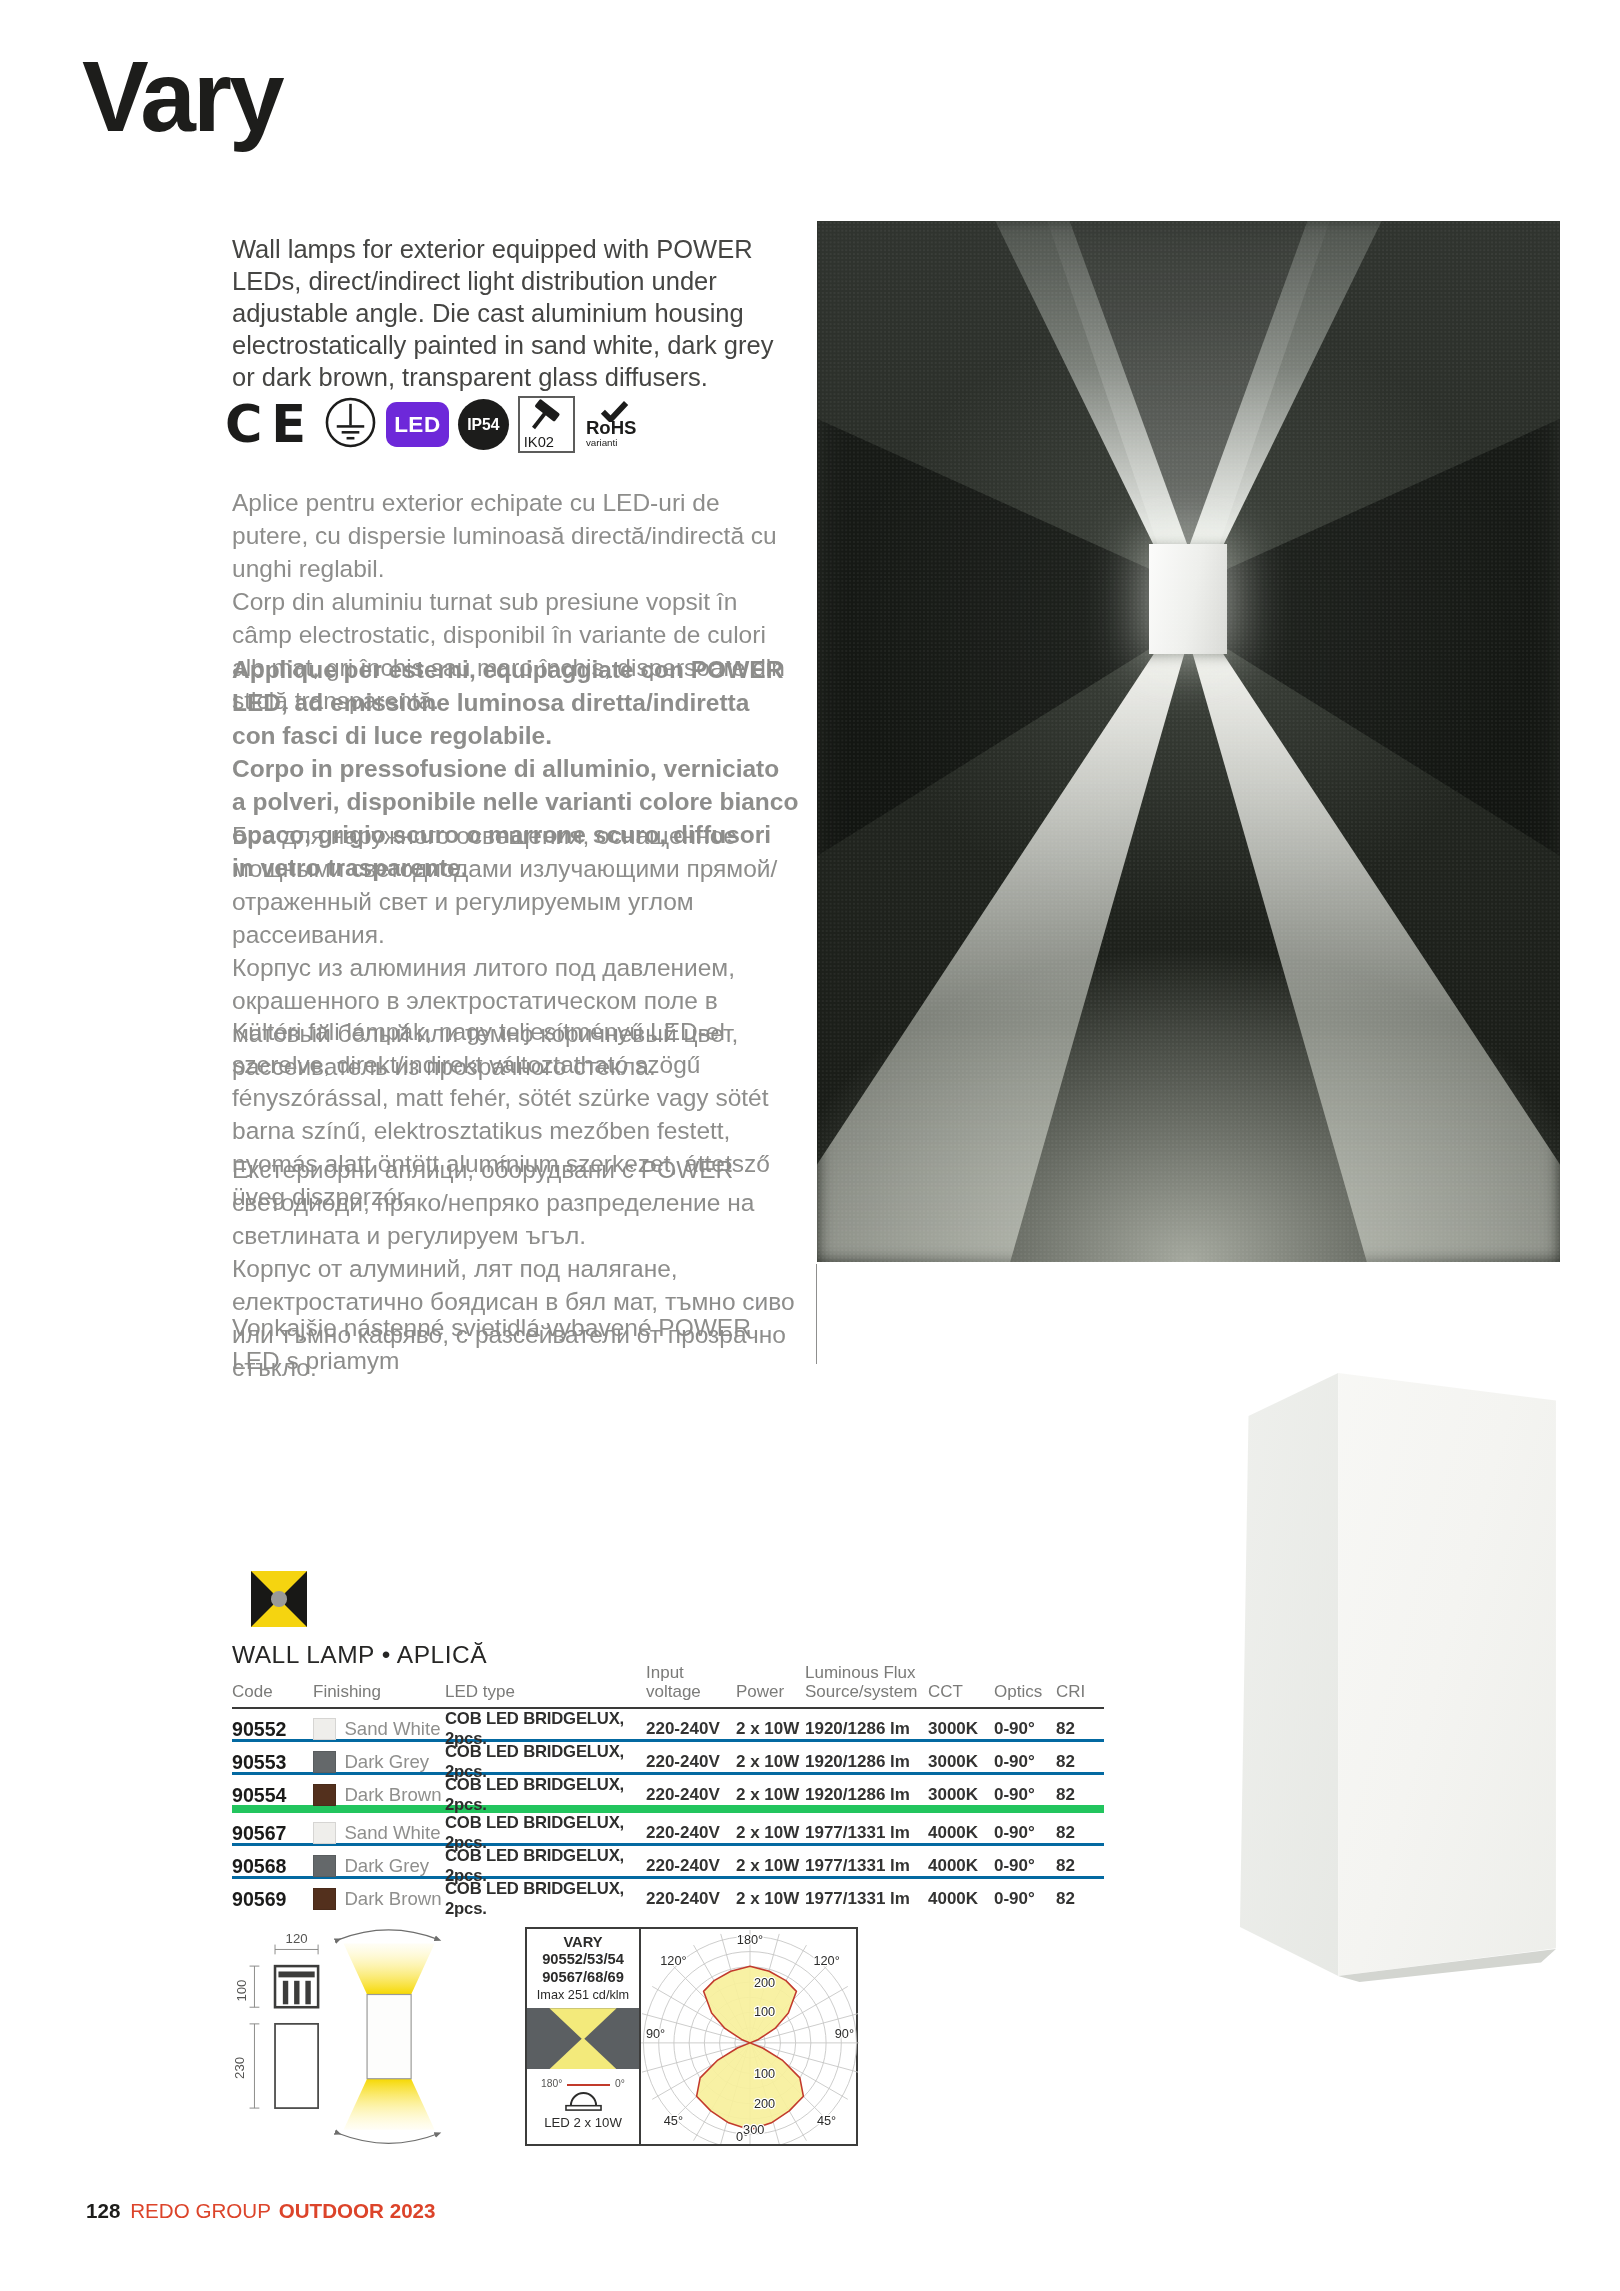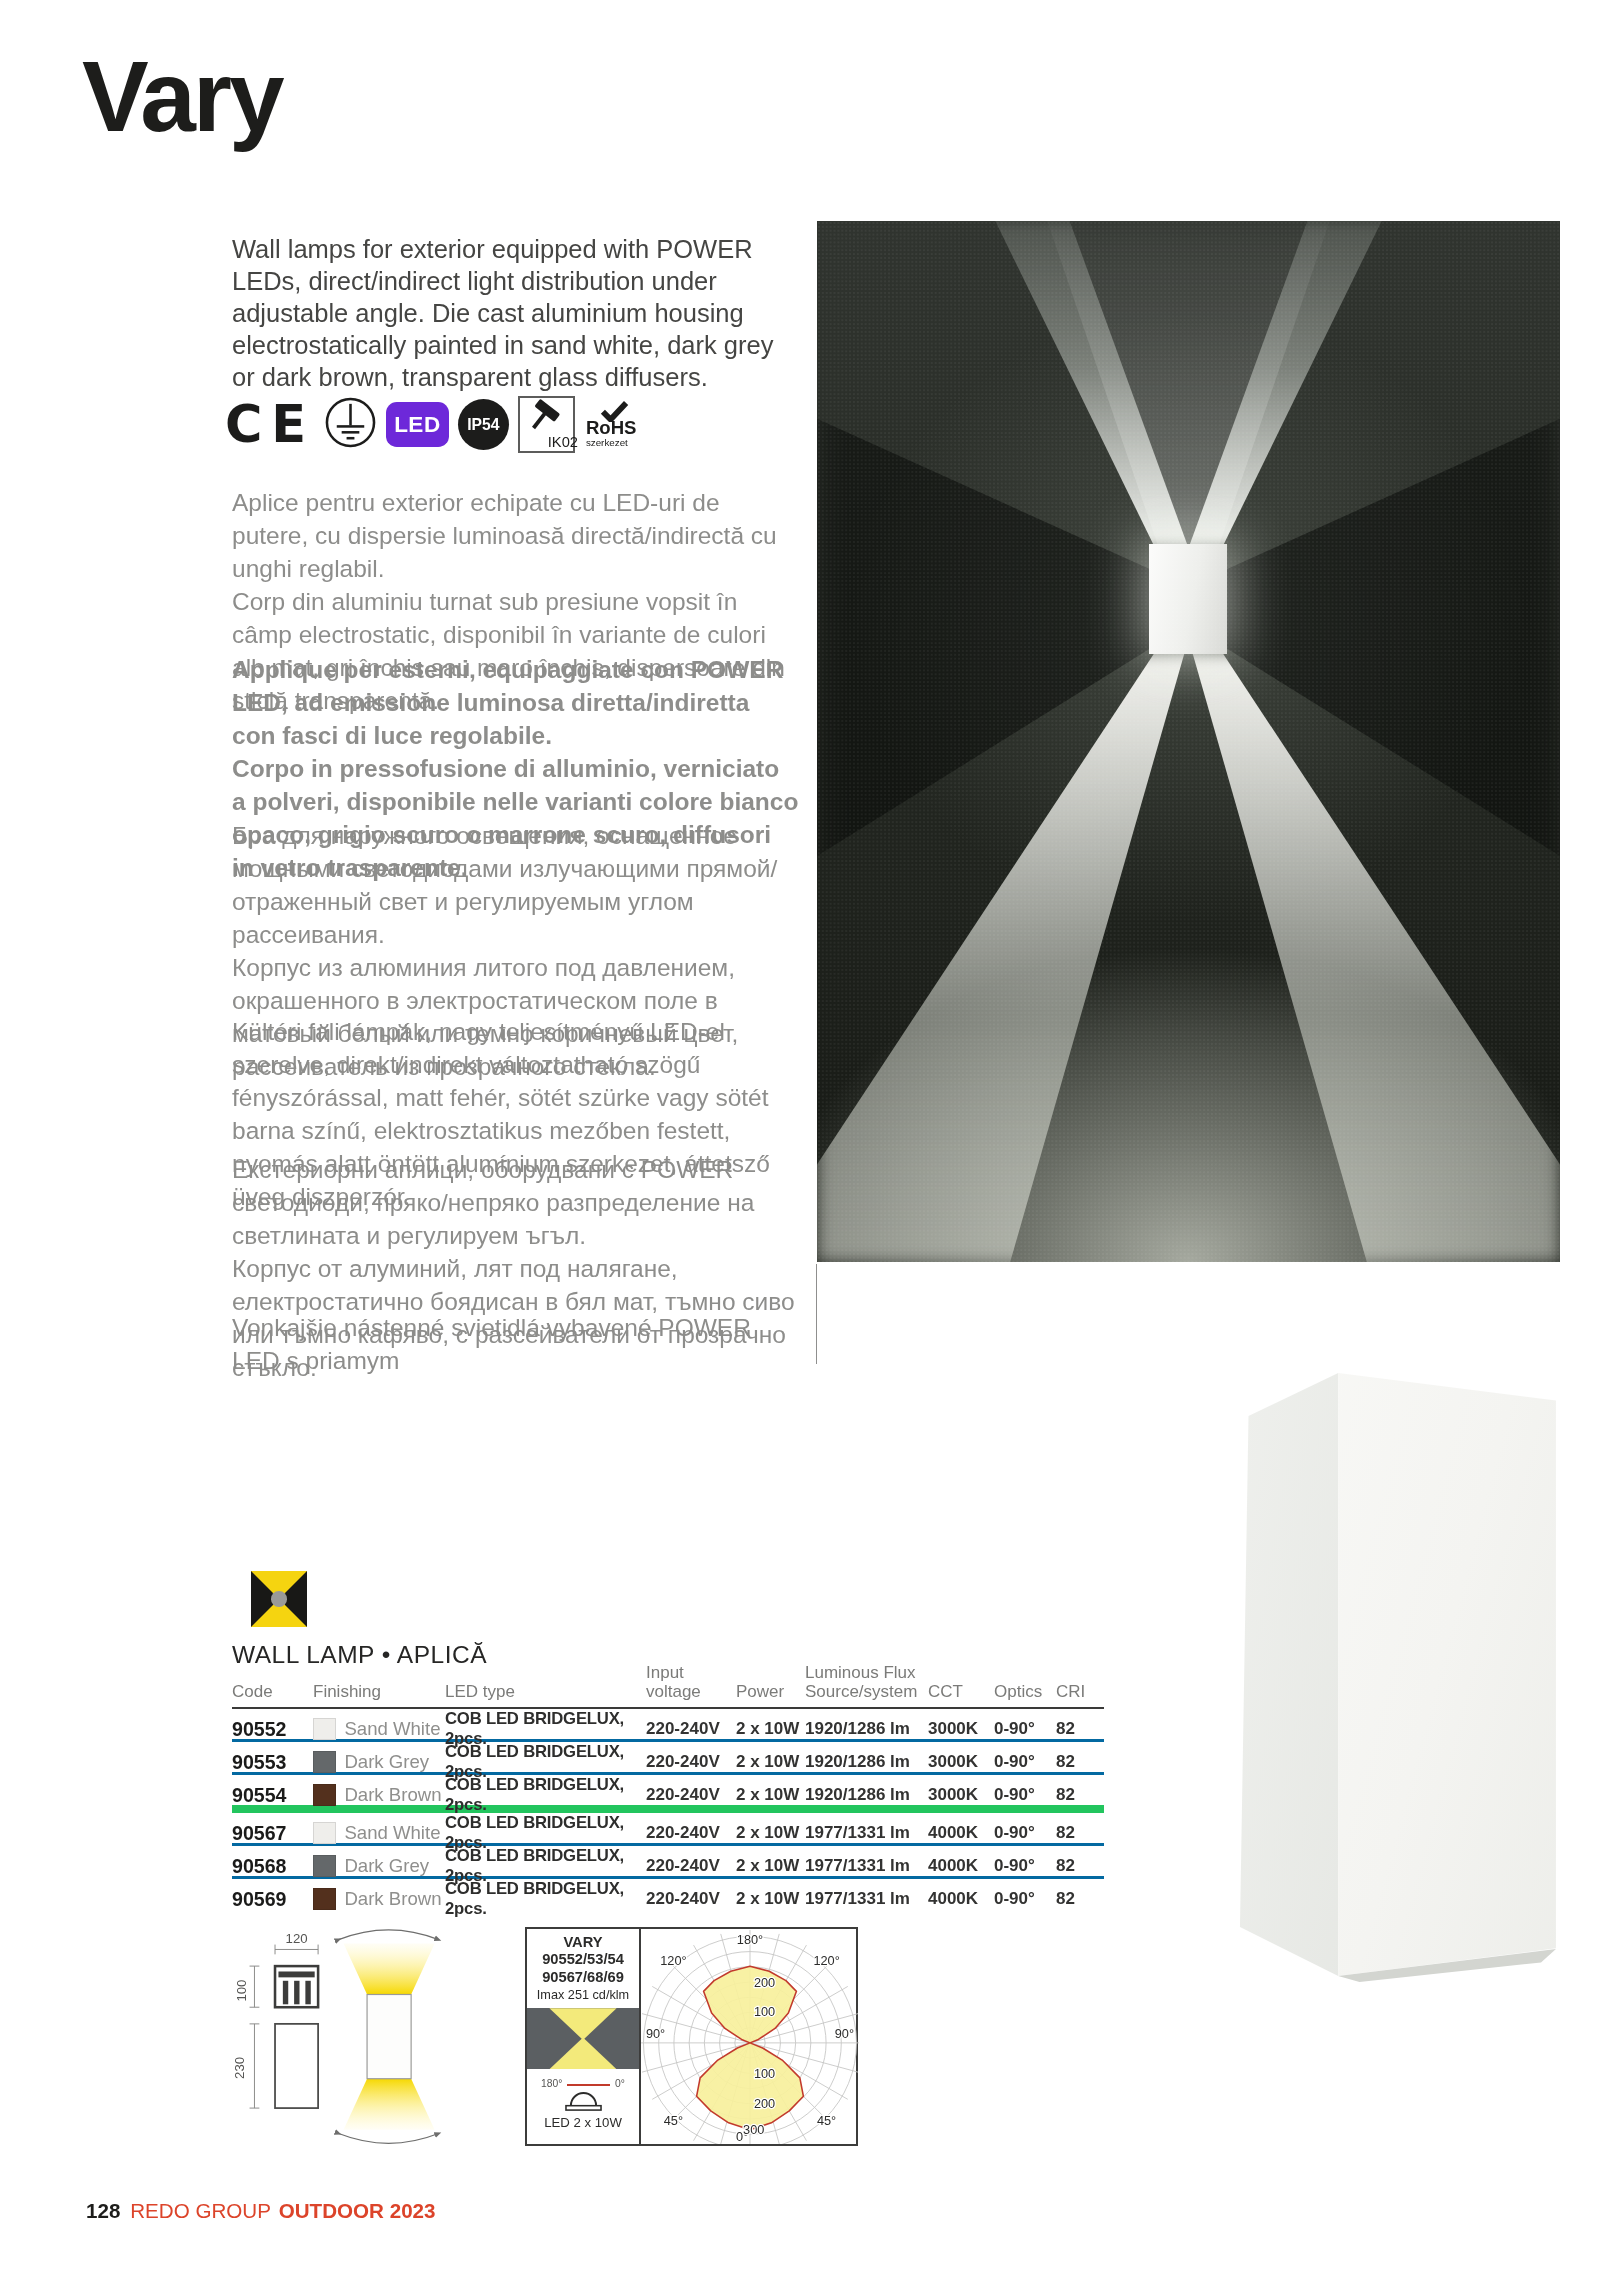--- a/index.html
+++ b/index.html
@@ -17,21 +17,21 @@
   .p-ro{top:486px;}.p-it{top:653px;font-weight:bold;}.p-ru{top:819px;}.p-hu{top:1015px;}.p-bg{top:1153px;}.p-sk{top:1311px;}
 
   
   .certs{left:225px;top:390px;display:flex;align-items:center;gap:9px;height:69px;}
   .ce{font-size:51px;font-weight:700;letter-spacing:8.8px;color:#1c1c1b;font-family:"DejaVu Sans",sans-serif;}
   .ledbox{width:63px;height:45px;background:#6d28d9;border-radius:10.8px;display:flex;align-items:center;justify-content:center;}
   .ledbox span{color:#fff;font-weight:700;font-size:22.5px;letter-spacing:0.5px;}
   .ipcirc{width:51px;height:51px;background:#1c1c1b;border-radius:50%;display:flex;align-items:center;justify-content:center;}
   .ipcirc span{color:#fff;font-weight:700;font-size:15.7px;}
   .ikbox{width:53px;height:53px;border:2px solid #5c5c5b;background:#fff;position:relative;}
-  .ikbox .iklabel{position:absolute;left:3.9px;bottom:1px;font-size:14.7px;color:#1c1c1b;margin-left:24px;}
+  .ikbox .iklabel{position:absolute;left:3.9px;bottom:1px;font-size:14.7px;color:#1c1c1b;}
   .rohs{display:flex;flex-direction:column;align-items:flex-start;line-height:1;margin-left:2px;}
   .rohs .r1{font-weight:700;font-size:18.6px;color:#1c1c1b;}
   .rohs .r2{font-size:9.8px;color:#1c1c1b;}
 
   
   .photo{left:817px;top:221px;width:743px;height:1041px;overflow:hidden;
      background:
        radial-gradient(ellipse 70% 45% at 50% 38%,rgba(170,180,168,0.20),rgba(0,0,0,0) 65%),
        linear-gradient(180deg,#30342f 0%,#262a24 40%,#1b1e19 78%,#151813 100%);}
   .photo>div{position:absolute;}
@@ -153,21 +153,21 @@
           <rect x="23" y="14" width="4" height="20" fill="#1c1c1b"></rect>
         </g>
       </svg>
       <span class="iklabel">IK02</span>
     </div>
     <div class="rohs">
       <svg width="29" height="20.6" viewBox="0 0 30 21" style="margin-left:13.7px;margin-bottom:-2.9px;">
         <path d="M3 11 L11 19 L27 2" fill="none" stroke="#1c1c1b" stroke-width="6"></path>
       </svg>
       <span class="r1">RoHS</span>
-      <span class="r2">szerkezet</span>
+      <span class="r2">varianti</span>
     </div>
   </div>
 
   <div class="abs para para-grey p-ro">Aplice pentru exterior echipate cu LED-uri de putere, cu dispersie luminoasă directă/indirectă cu unghi reglabil.
 Corp din aluminiu turnat sub presiune vopsit în câmp electrostatic, disponibil în variante de culori alb mat, gri închis sau maro închis, dispersoare din sticlă transparentă.</div>
   <div class="abs para para-grey p-it">Applique per esterni, equipaggiate con POWER LED, ad emissione luminosa diretta/indiretta con fasci di luce regolabile.
 Corpo in pressofusione di alluminio, verniciato a polveri, disponibile nelle varianti colore bianco opaco, grigio scuro o marrone scuro, diffusori in vetro trasparente.</div>
   <div class="abs para para-grey p-ru">Бра для наружного освещения, оснащенное мощными светодиодами излучающими прямой/отраженный свет и регулируемым углом рассеивания.
 Корпус из алюминия литого под давлением, окрашенного в электростатическом поле в матовый белый или темно коричневый цвет, рассеиватель из прозрачного стекла.</div>
   <div class="abs para para-grey p-hu">Kültéri fali lámpák, nagy teljesítményű LED-el szerelve, direkt/indirekt változtatható szögű fényszórással, matt fehér, sötét szürke vagy sötét barna színű, elektrosztatikus mezőben festett, nyomás alatt öntött alumínium szerkezet, áttetsző üveg diszperzór.</div>

